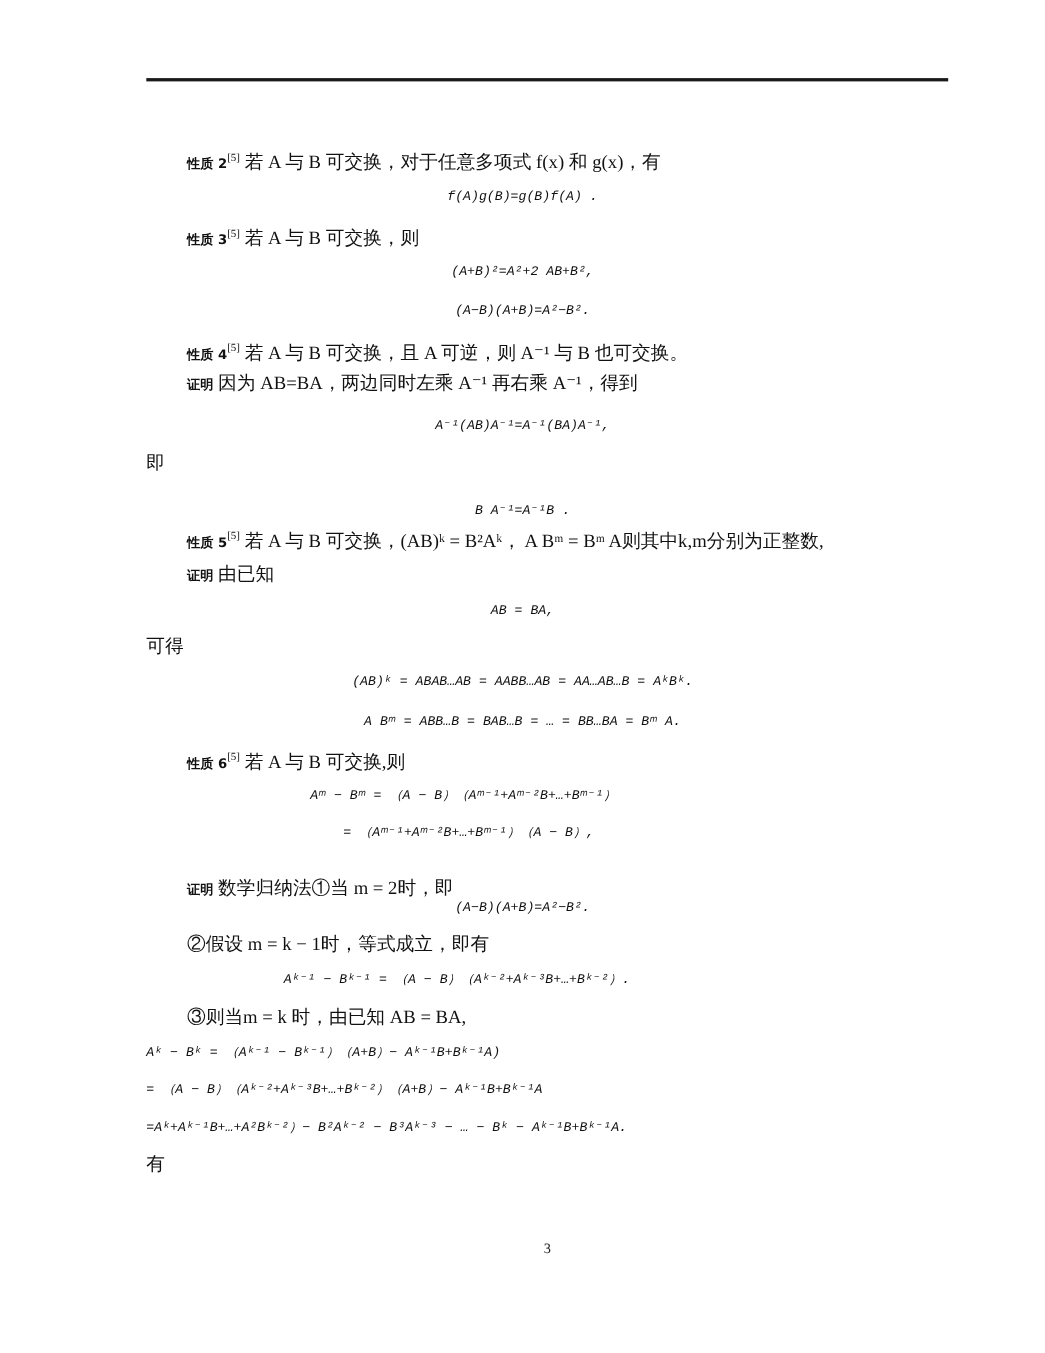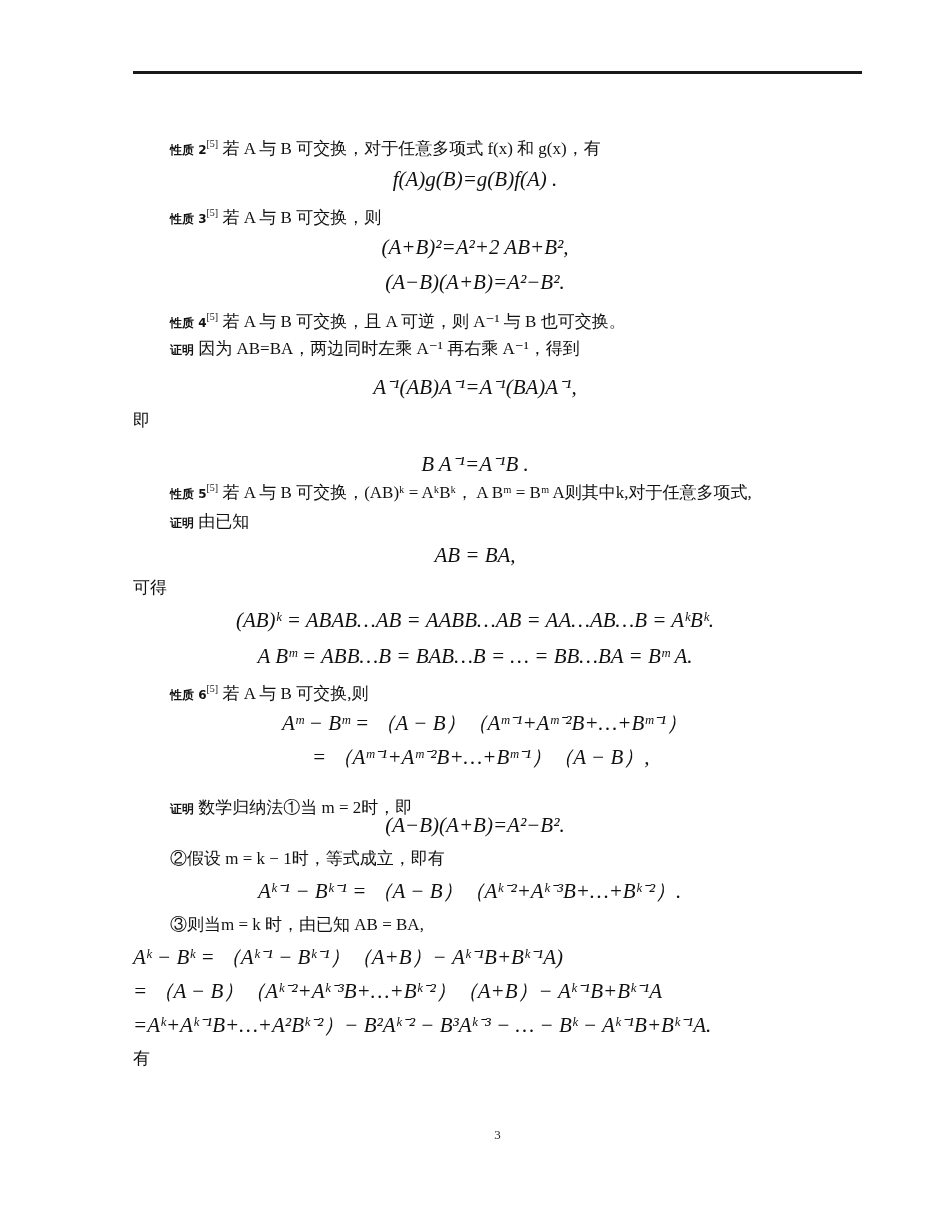--- a/index.html
+++ b/index.html
@@ -4,21 +4,21 @@
 <style>
   html, body { margin: 0; padding: 0; background: #ffffff; }
   body { width: 950px; height: 1230px; position: relative; overflow: hidden;
          font-family: "Liberation Serif", "DejaVu Serif", serif; color: #111; }
   .rule { position: absolute; left: 133px; top: 71px; width: 729px; height: 3px; background: #1a1a1a; }
   .line { position: absolute; white-space: nowrap; font-size: 17px; line-height: 22px; }
   .ind { left: 170px; }
   .flush { left: 133px; }
   .center { left: 0; width: 950px; text-align: center; }
   .b { font-weight: bold; font-family: "DejaVu Sans", "Liberation Sans", sans-serif; font-size: 12px; }
-  .m { font-style: italic; font-family: Liberation Serif, serif; font-size: 21px; }
+  .m { font-style: italic; font-family: Liberation Mono, monospace; font-size: 12px; }
   .ref { font-size: 10px; vertical-align: 7px; font-family: "Liberation Serif", serif; }
   .pageno { position: absolute; top: 1127px; left: 0; width: 995px; text-align: center; font-size: 13px; color: #222; }
 </style>
 </head>
 <body>
 
 <div class="rule"></div>
 
 <div class="line ind" style="top:133px">
   <span class="b">性质 2</span><span class="ref">[5]</span><span> 若  A  与  B  可交换，对于任意多项式  f(x)  和  g(x)，有</span>
@@ -35,21 +35,21 @@
   <span class="b">性质 4</span><span class="ref">[5]</span><span> 若  A  与  B  可交换，且  A  可逆，则  A⁻¹  与  B  也可交换。</span>
 </div>
 <div class="line ind" style="top:338px">
   <span class="b">证明</span><span>  因为  AB=BA，两边同时左乘  A⁻¹  再右乘  A⁻¹，得到</span>
 </div>
 <div class="line center m" style="top:376px">A⁻¹(AB)A⁻¹=A⁻¹(BA)A⁻¹,</div>
 <div class="line flush" style="top:410px">即</div>
 <div class="line center m" style="top:453px">B A⁻¹=A⁻¹B  .</div>
 
 <div class="line ind" style="top:477px">
-  <span class="b">性质 5</span><span class="ref">[5]</span><span>  若  A  与  B  可交换，(AB)ᵏ = AᵏBᵏ，  A Bᵐ = Bᵐ A则其中k,对于任意多项式,</span>
+  <span class="b">性质 5</span><span class="ref">[5]</span><span>  若  A  与  B  可交换，(AB)ᵏ = B²Aᵏ，  A Bᵐ = Bᵐ A则其中k,m分别为正整数,</span>
 </div>
 <div class="line ind" style="top:511px">
   <span class="b">证明</span><span>  由已知</span>
 </div>
 <div class="line center m" style="top:544px">AB = BA,</div>
 <div class="line flush" style="top:577px">可得</div>
 <div class="line center m" style="top:609px">(AB)ᵏ = ABAB…AB = AABB…AB = AA…AB…B = AᵏBᵏ.</div>
 <div class="line center m" style="top:645px">A Bᵐ = ABB…B = BAB…B = … = BB…BA = Bᵐ A.</div>
 
 <div class="line ind" style="top:678px">

